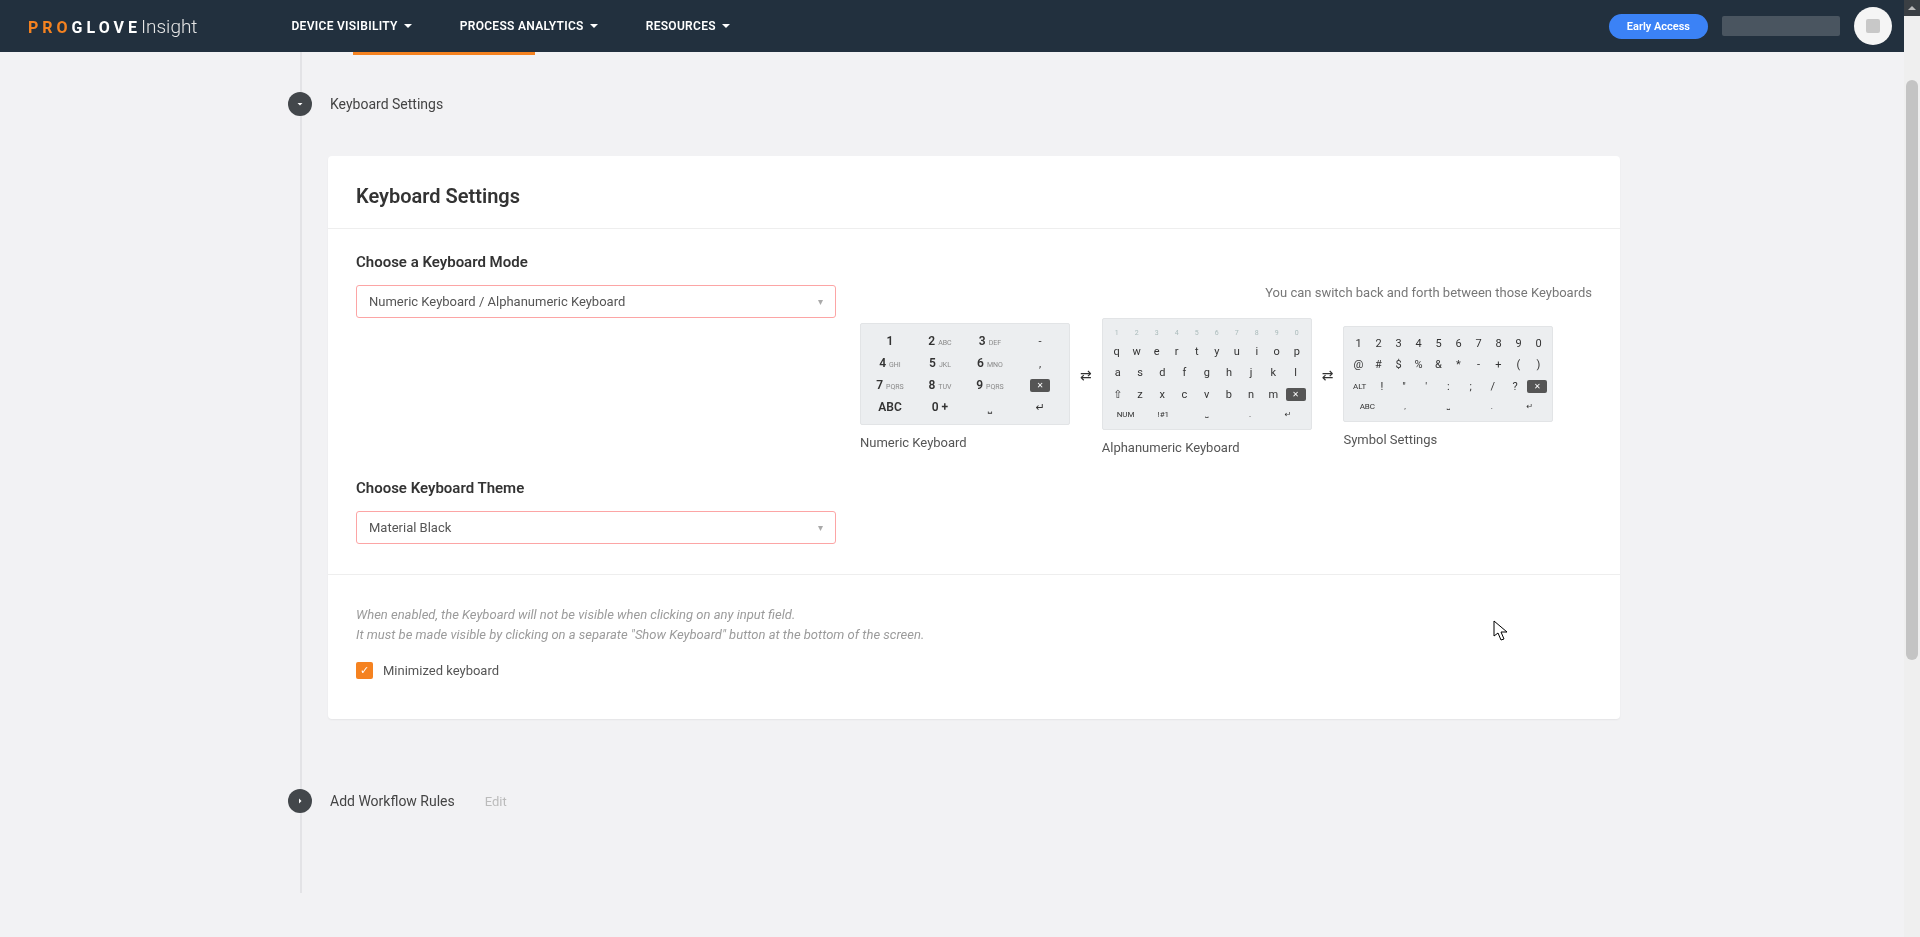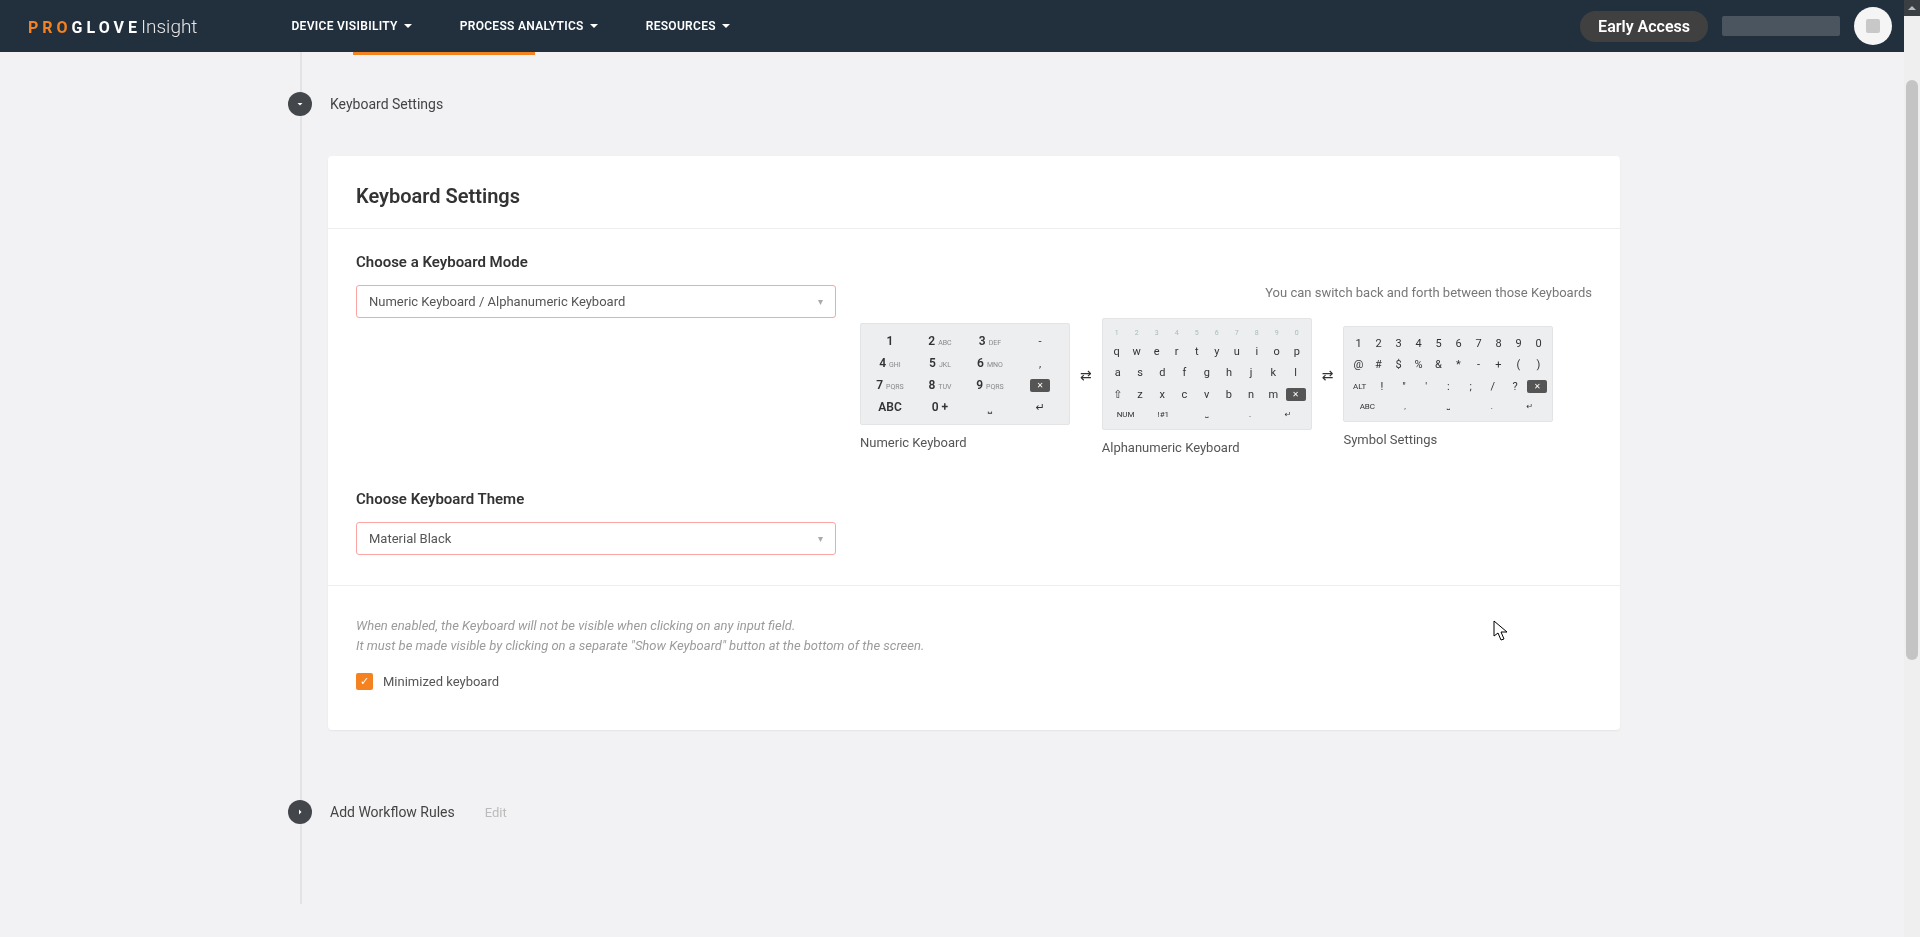--- a/index.html
+++ b/index.html
@@ -8,21 +8,21 @@
 
 .header { background: #22303e; height: 52px; display: flex; align-items: center; padding: 0 28px; width: 100%; }
 .logo-block { display: flex; align-items: baseline; }
 .logo-pro { color: #f58220; font-weight: 700; letter-spacing: 4px; font-size: 16px; }
 .logo-glove { color: #fff; font-weight: 700; letter-spacing: 4px; font-size: 16px; }
 .logo-insight { color: #e6e6e6; font-size: 19px; font-weight: 300; }
 .nav { display: flex; gap: 48px; margin-left: 94px; }
 .nav-item { color: #fff; font-size: 12px; font-weight: 600; letter-spacing: .3px; display: flex; align-items: center; gap: 6px; cursor: pointer; }
 .chev { width: 0; height: 0; border-left: 4px solid transparent; border-right: 4px solid transparent; border-top: 4px solid #fff; }
 .header-right { margin-left: auto; display: flex; align-items: center; gap: 14px; }
-.early-btn { background: #404040; color: #fff; border: none; border-radius: 16px; padding: 6px 18px; font-size: 16px; font-weight: 600; cursor: pointer; }
+.early-btn { background: #3b82f6; color: #fff; border: none; border-radius: 16px; padding: 6px 18px; font-size: 11px; font-weight: 600; cursor: pointer; }
 .user-ph { width: 118px; height: 20px; background: #4a5560; border-radius: 2px; }
 .avatar { width: 38px; height: 38px; background: #f5f5f5; border-radius: 50%; display: flex; align-items: center; justify-content: center; }
 .avatar-inner { width: 14px; height: 14px; background: #c8c8c8; border-radius: 2px; }
 
 .orange-under { position: absolute; left: 353px; top: 52px; width: 182px; height: 3px; background: #f58220; }
 
 
 .content { width: 1320px; margin: 0 auto; position: relative; padding-bottom: 80px; }
 .timeline { position: absolute; left: 0; top: 0; bottom: 0; width: 2px; background: #e3e3e6; }
 
@@ -56,21 +56,21 @@
 
 
 .kb-grid { padding: 6px 4px; }
 .kb-r { display: flex; justify-content: space-around; padding: 4px 0; font-size: 11px; color: #333; align-items: center; }
 .kb-key { flex: 1; text-align: center; }
 .kb-key b { font-weight: 600; font-size: 12px; }
 .kb-key small { font-size: 7px; color: #888; margin-left: 3px; }
 .kb-wide { flex: 1.3; }
 .bks { width: 20px; height: 13px; background: #555; border-radius: 2px; display: inline-flex; align-items: center; justify-content: center; color: #fff; font-size: 8px; }
 
-.section-gap { margin-top: 35px; }
+.section-gap { margin-top: 24px; }
 
 .hr { border: none; border-top: 1px solid #eee; margin: 30px -28px; }
 .note { font-size: 13px; color: #9b9b9b; font-style: italic; line-height: 1.5; }
 .check-row { display: flex; align-items: center; gap: 10px; margin-top: 18px; }
 .checkbox { width: 17px; height: 17px; background: #f58220; border-radius: 2px; display: flex; align-items: center; justify-content: center; color: #fff; font-size: 11px; cursor: pointer; }
 .check-label { font-size: 13px; color: #555; }
 
 
 .scrollbar { position: fixed; right: 0; top: 0; width: 16px; height: 100%; background: #efefef; }
 .scroll-up { position: absolute; top: 0; width: 16px; height: 16px; background: #3a3f44; display:flex; align-items:center; justify-content:center; }

